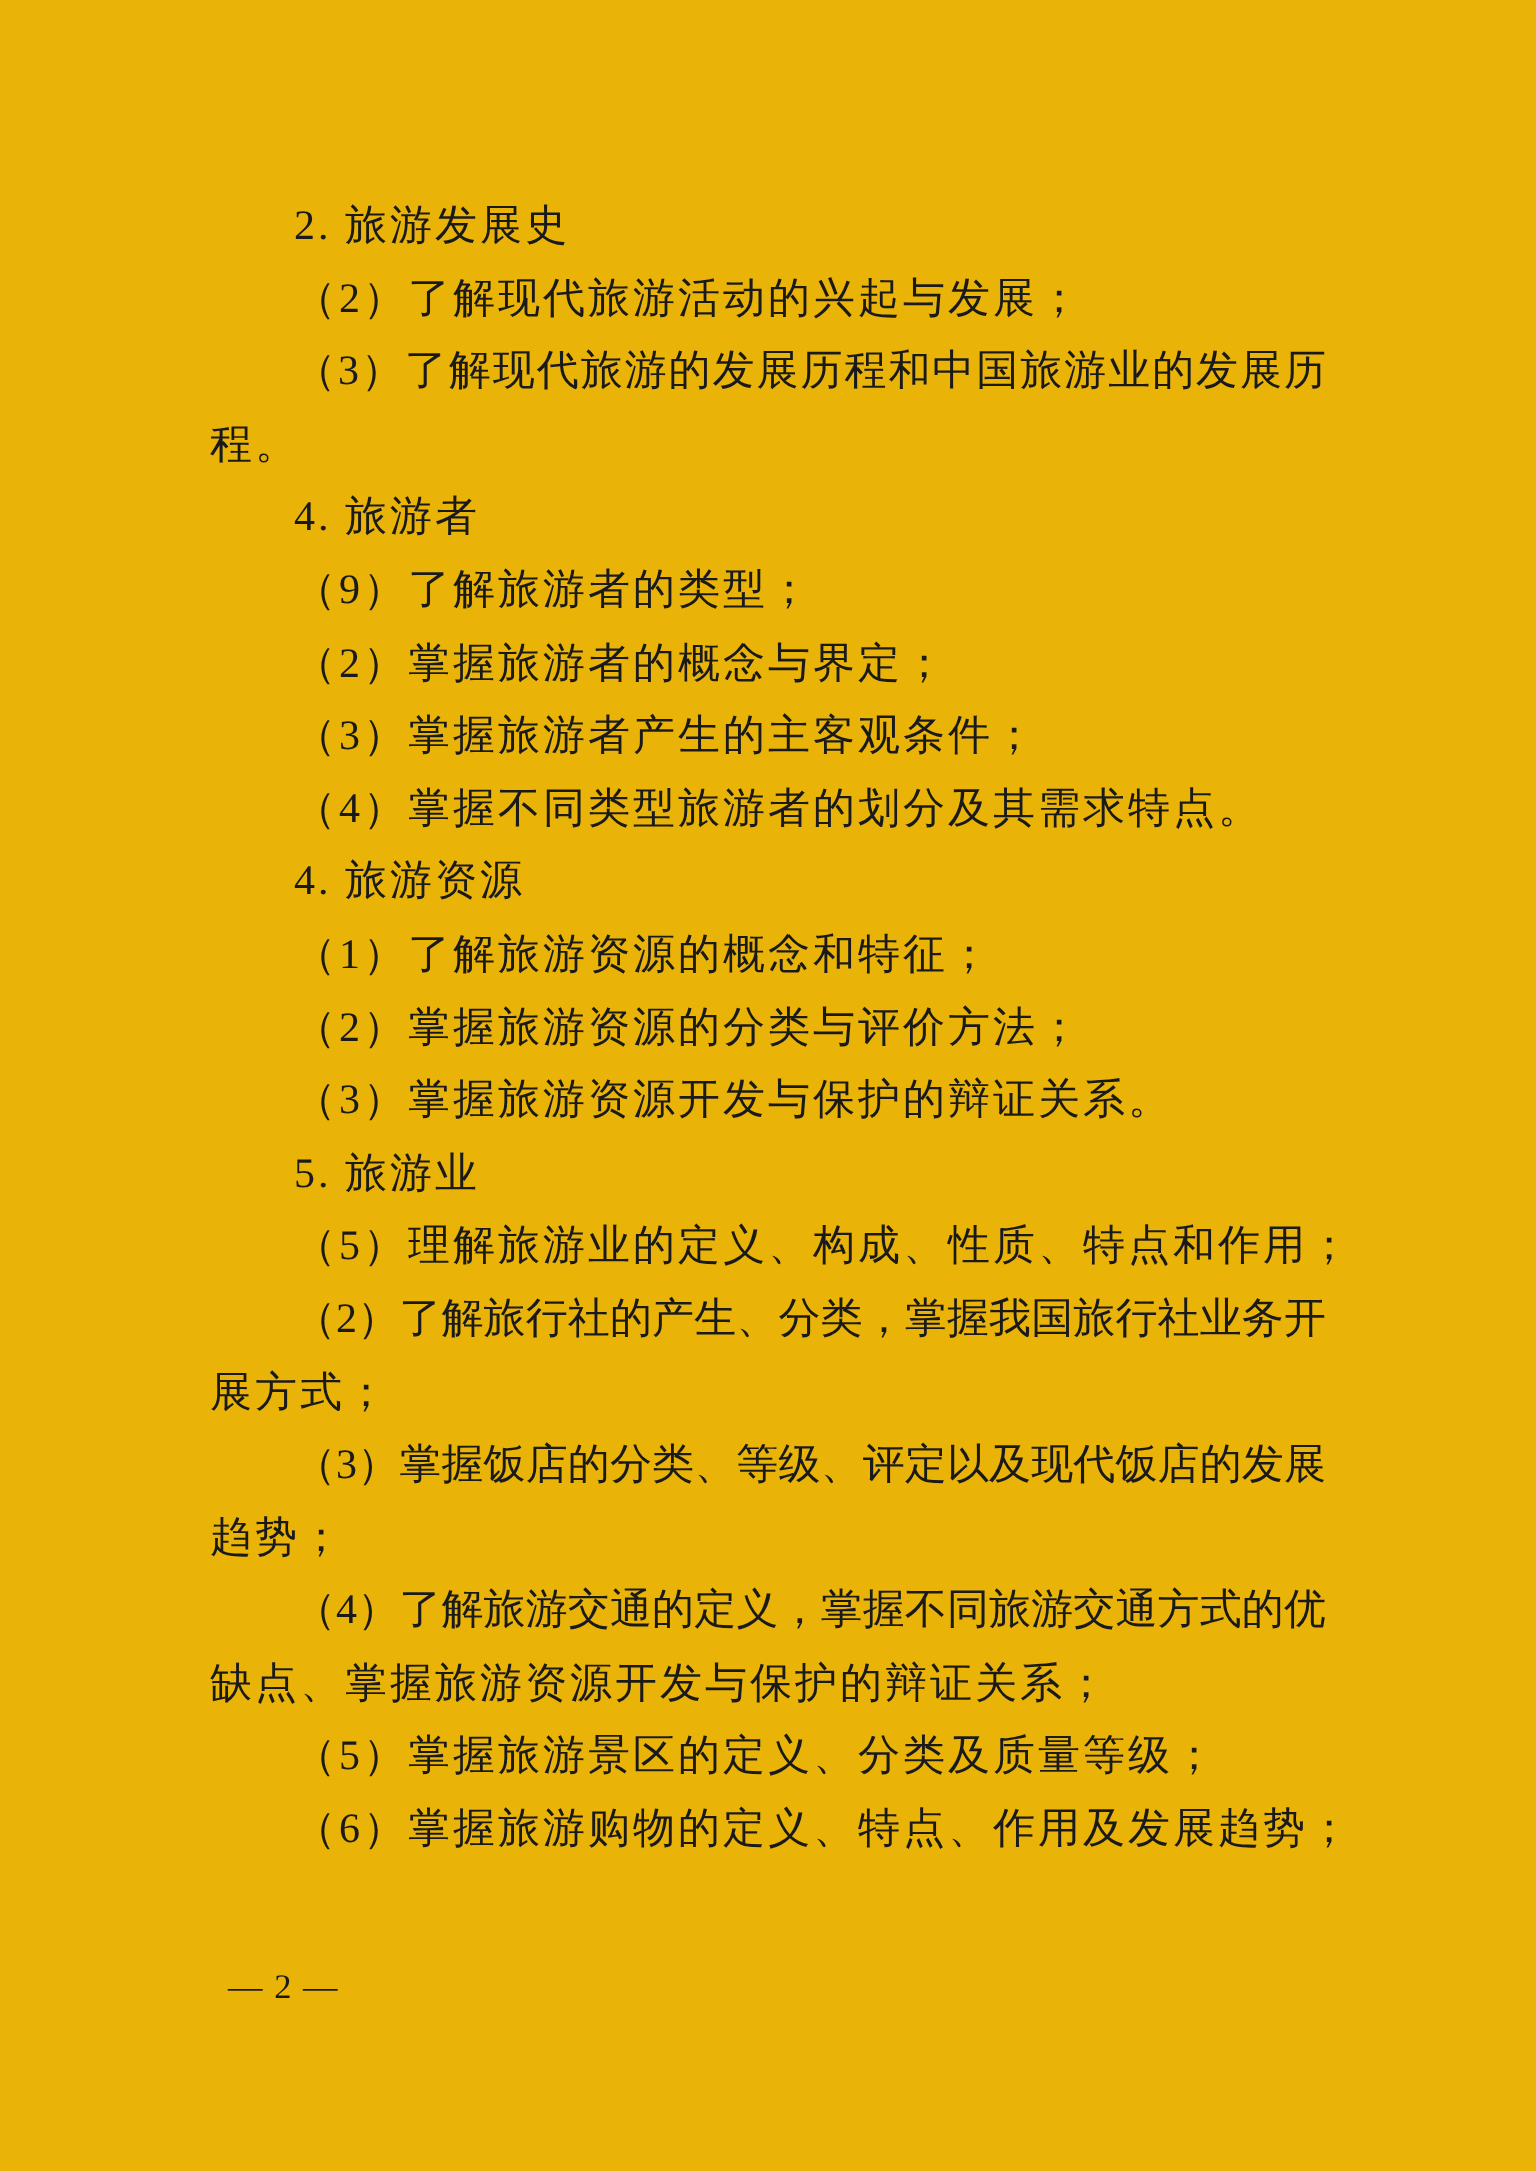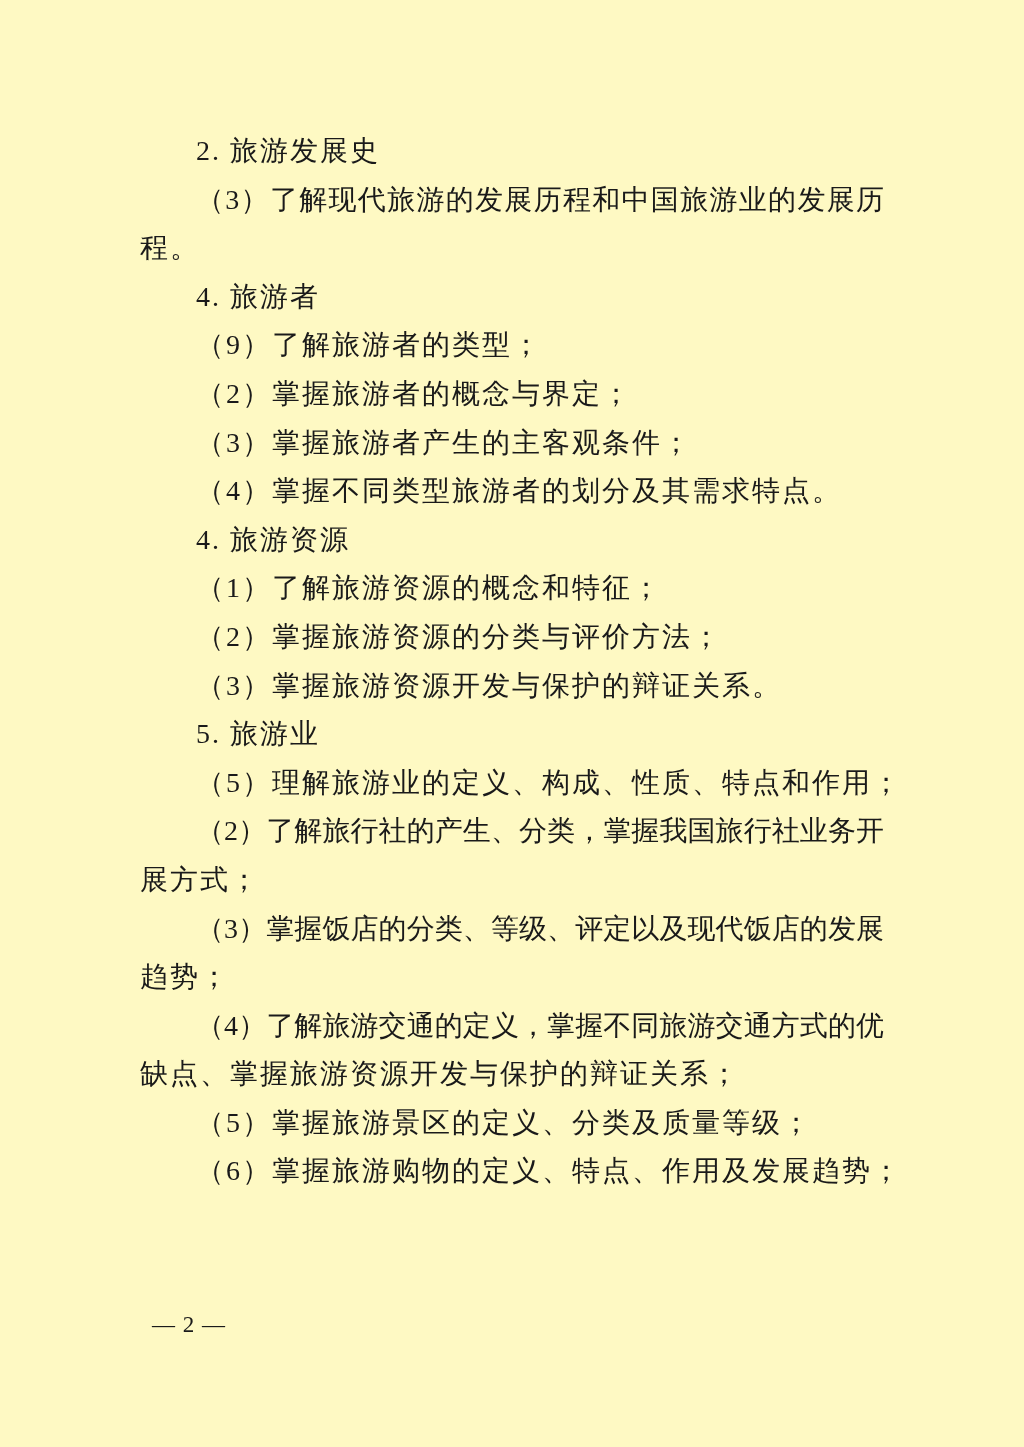--- a/index.html
+++ b/index.html
@@ -10,21 +10,21 @@
     width: 1024px;
     height: 1447px;
     background: #ffffff;
     font-family: "Liberation Serif", "DejaVu Serif", serif;
     color: #1a1a1a;
   }
   .page {
     position: relative;
     width: 1024px;
     height: 1447px;
-    background: #fef9c3;
+    background: #eab308;
     overflow: hidden;
   }
   .doc {
     position: absolute;
     left: 140px;
     top: 127px;
     width: 744px;
   }
   .line {
     font-size: 28px;
@@ -50,20 +50,21 @@
     letter-spacing: 1px;
     color: #1a1a1a;
   }
 </style>
 </head>
 <body>
 
 <div class="page">
   <main class="doc">
       <div class="line indent">2. 旅游发展史</div>
+      <div class="line indent">（2）了解现代旅游活动的兴起与发展；</div>
       <div class="line indent justify">（3）了解现代旅游的发展历程和中国旅游业的发展历</div>
       <div class="line">程。</div>
       <div class="line indent">4. 旅游者</div>
       <div class="line indent">（9）了解旅游者的类型；</div>
       <div class="line indent">（2）掌握旅游者的概念与界定；</div>
       <div class="line indent">（3）掌握旅游者产生的主客观条件；</div>
       <div class="line indent">（4）掌握不同类型旅游者的划分及其需求特点。</div>
       <div class="line indent">4. 旅游资源</div>
       <div class="line indent">（1）了解旅游资源的概念和特征；</div>
       <div class="line indent">（2）掌握旅游资源的分类与评价方法；</div>

